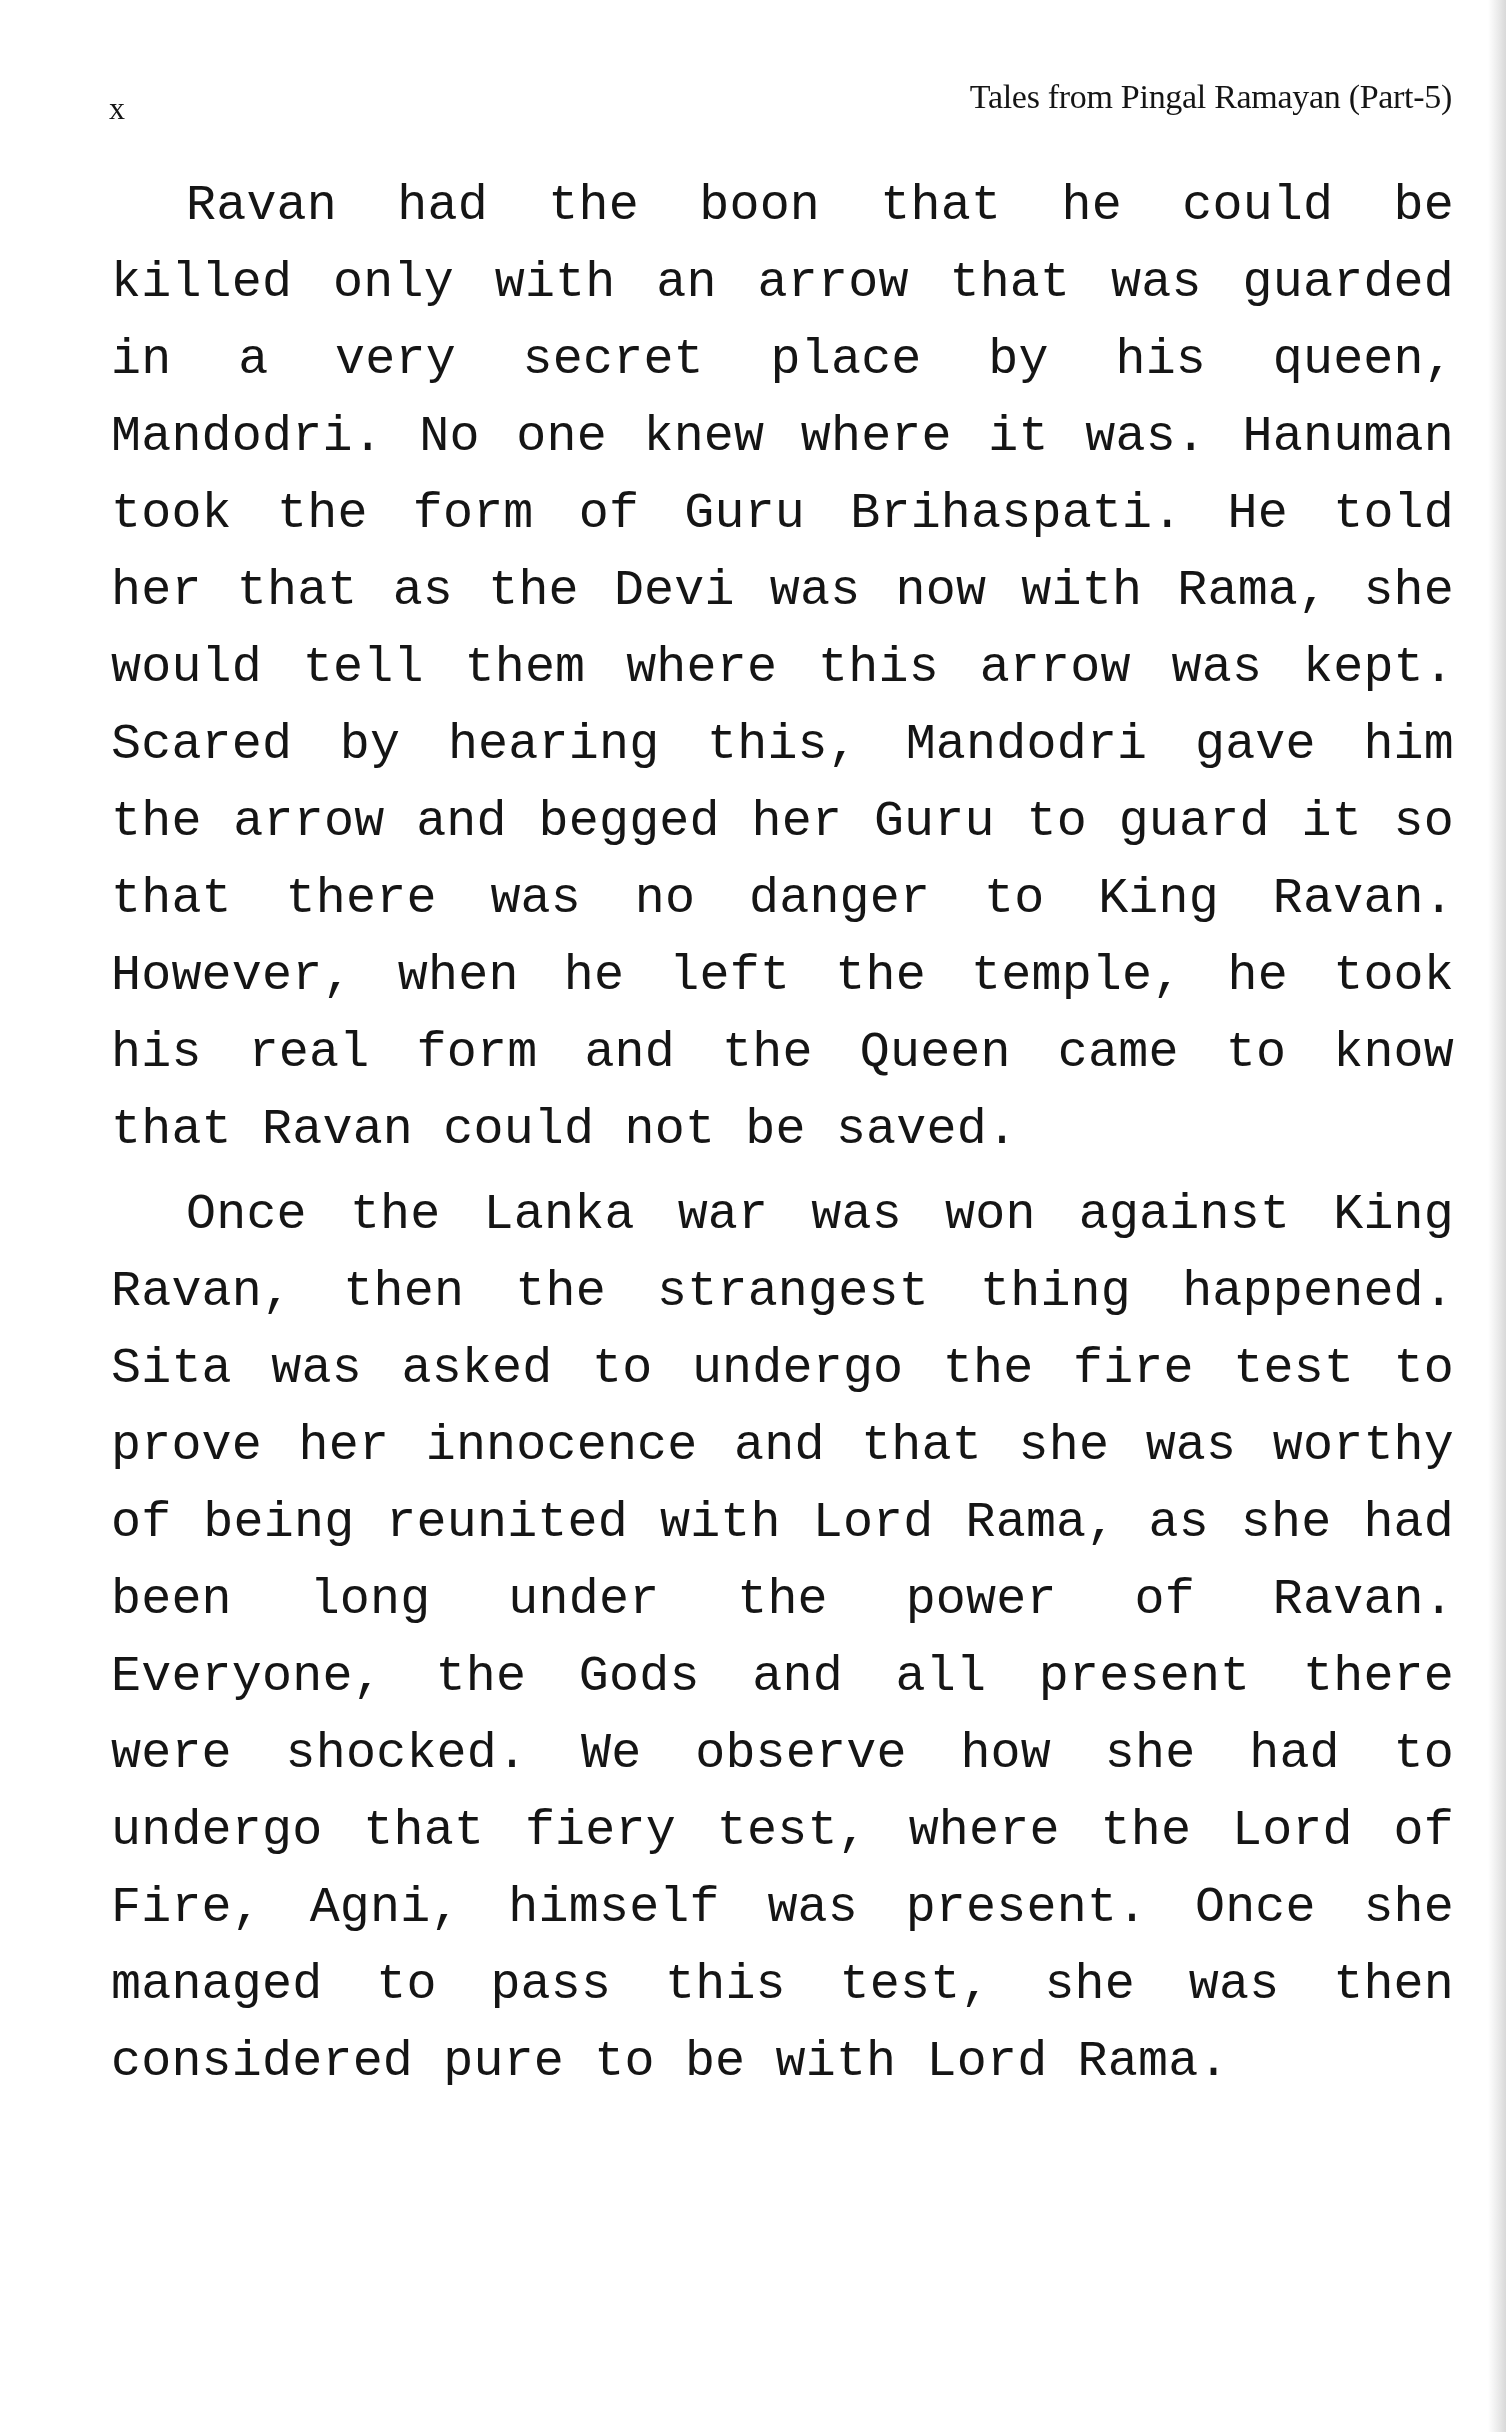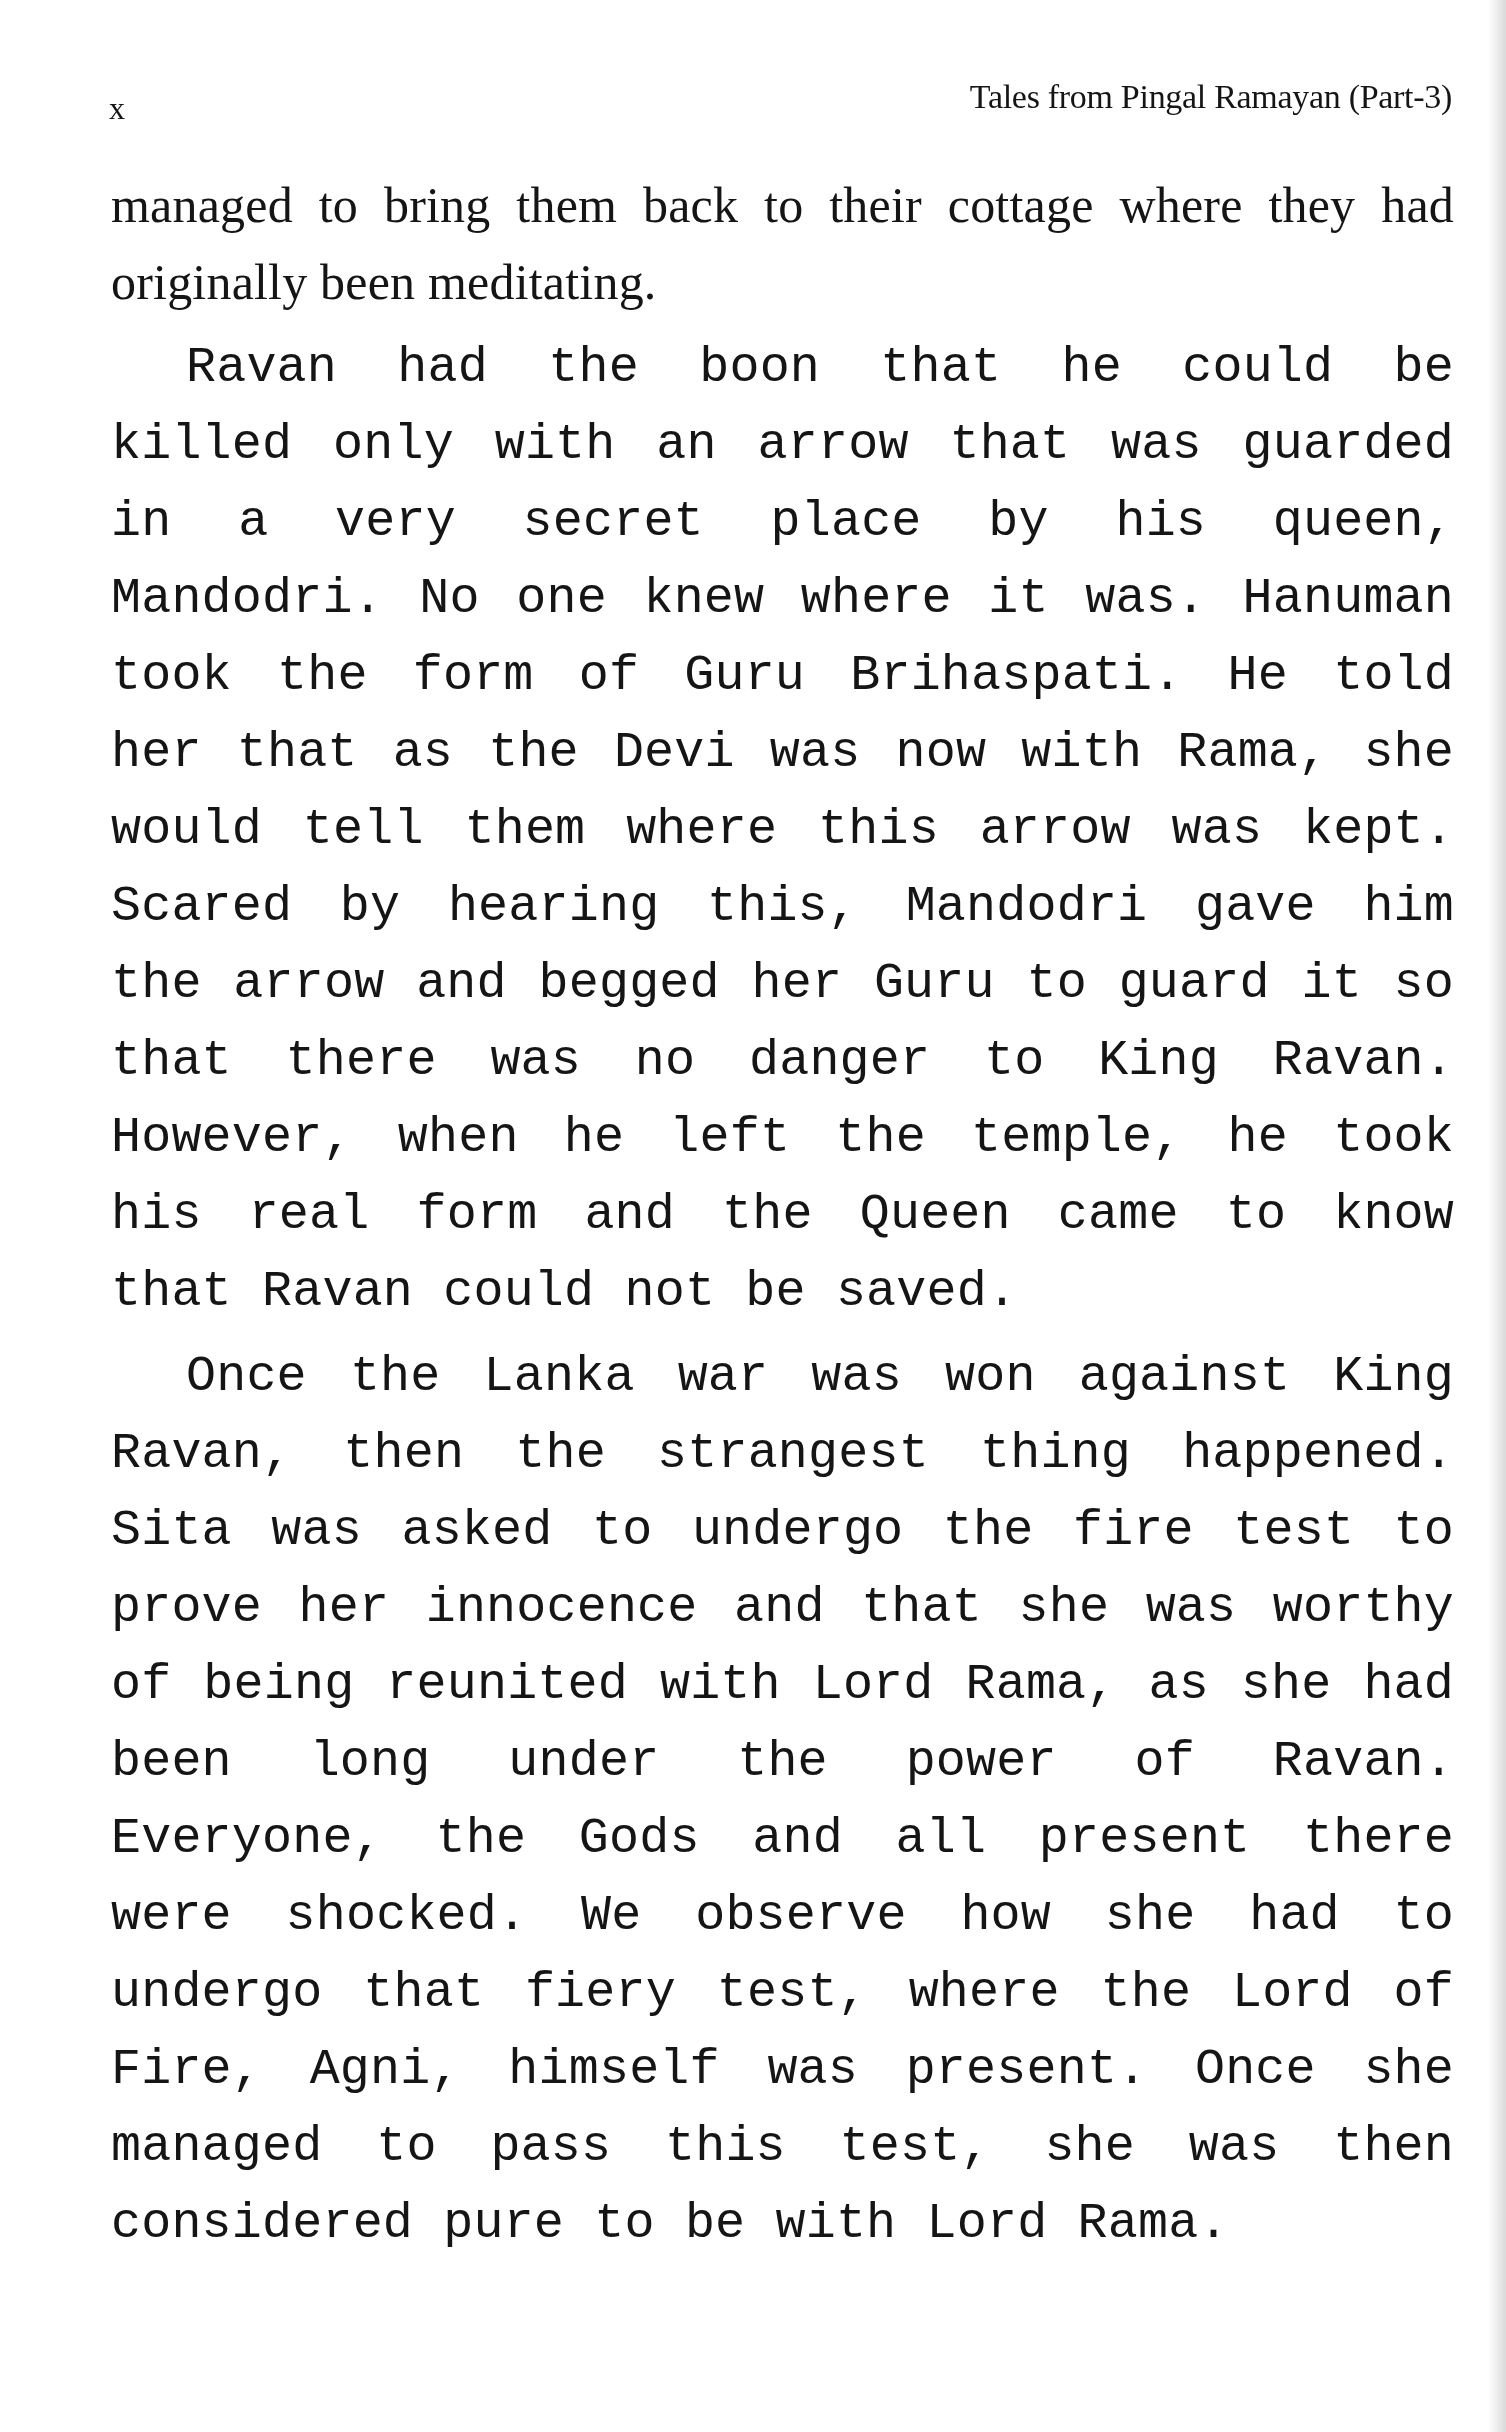--- a/index.html
+++ b/index.html
@@ -17,21 +17,20 @@
   .para.indent { text-indent: 75px; font-family: Liberation Mono, monospace; }
   .para.first { text-indent: 0; }
 </style>
 </head>
 <body>
 
 <div class="right-edge"></div>
 
 <div class="header">
   <span class="page-num">x</span>
-  <span class="running-title">Tales from Pingal Ramayan (Part-3)</span>
+  <span class="running-title">Tales from Pingal Ramayan (Part-5)</span>
 </div>
 
 <div class="body-text">
-  <p class="para first">managed to bring them back to their cottage where they had originally been meditating.</p>
   <p class="para indent">Ravan had the boon that he could be killed only with an arrow that was guarded in a very secret place by his queen, Mandodri. No one knew where it was. Hanuman took the form of Guru Brihaspati. He told her that as the Devi was now with Rama, she would tell them where this arrow was kept. Scared by hearing this, Mandodri gave him the arrow and begged her Guru to guard it so that there was no danger to King Ravan. However, when he left the temple, he took his real form and the Queen came to know that Ravan could not be saved.</p>
   <p class="para indent">Once the Lanka war was won against King Ravan, then the strangest thing happened. Sita was asked to undergo the fire test to prove her innocence and that she was worthy of being reunited with Lord Rama, as she had been long under the power of Ravan. Everyone, the Gods and all present there were shocked. We observe how she had to undergo that fiery test, where the Lord of Fire, Agni, himself was present. Once she managed to pass this test, she was then considered pure to be with Lord Rama.</p>
 </div>
 
 
 </body></html>

